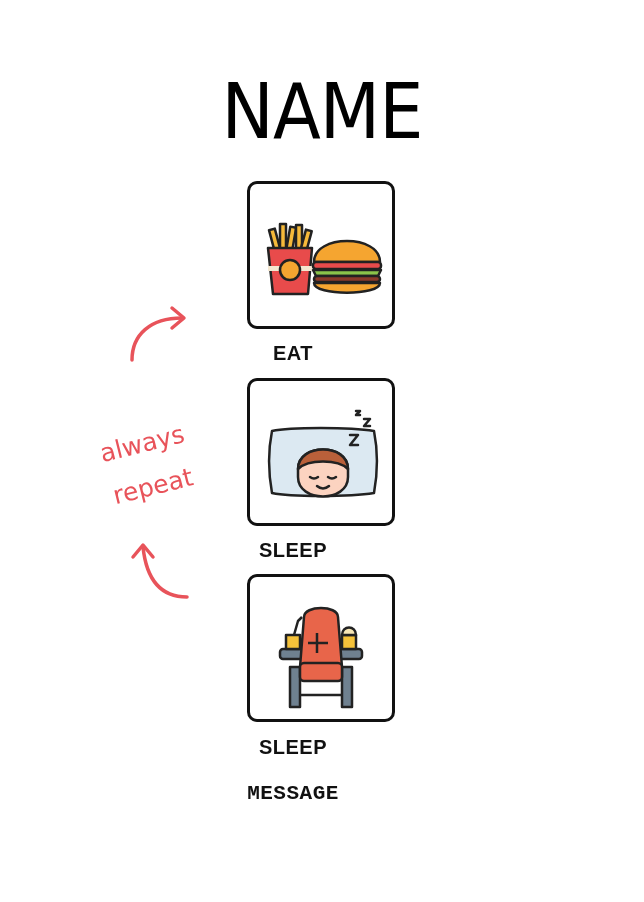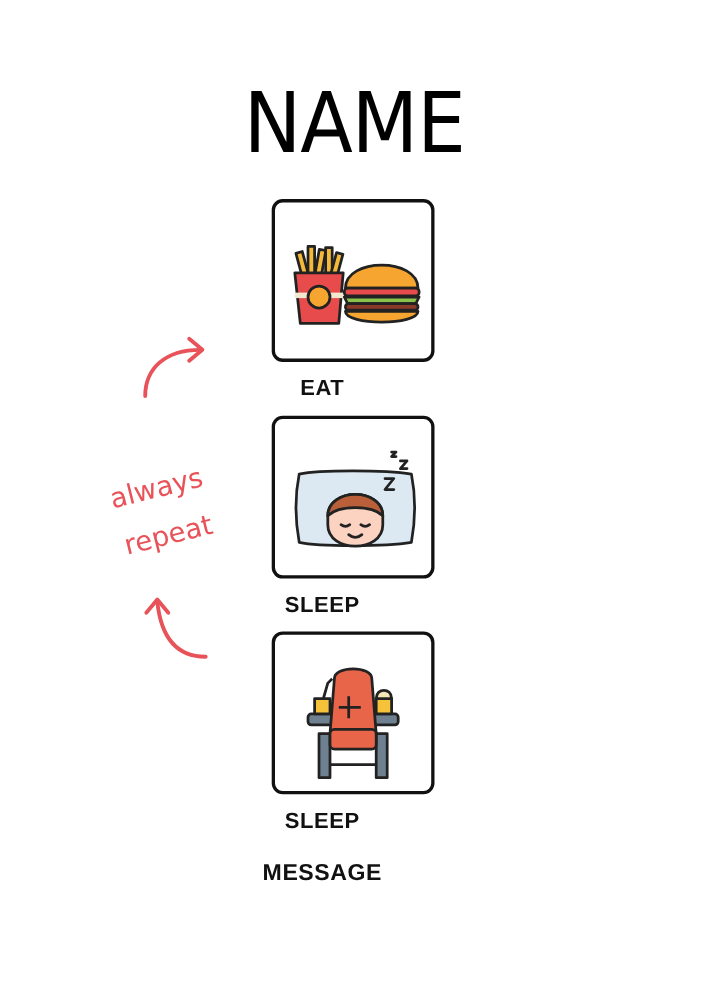--- a/index.html
+++ b/index.html
@@ -66,21 +66,21 @@
       <path d="M67 56 L67 76 M58 66 L78 66" fill="none"></path>
       <rect x="36" y="58" width="14" height="14" fill="#f5c23a"></rect>
       <path d="M44 58 L48 44 L52 40" fill="none"></path>
       <rect x="92" y="58" width="14" height="14" fill="#f5c23a"></rect>
       <path d="M92 58 C92 48 106 48 106 58 Z" fill="#f7e6b5"></path>
     </g>
   </svg>
 </div>
 <div class="label" style="top:736px;">SLEEP</div>
 
-<div class="label" style="top:782px;font-size:21px;">MESSAGE</div>
+<div class="label" style="top:782px;font-size:21px;font-family:Liberation Mono, monospace;">MESSAGE</div>
 
 <svg style="position:absolute;left:120px;top:300px;" width="80" height="70">
   <path d="M12 60 C12 35 30 18 62 18" fill="none" stroke="#e8535a" stroke-width="3.5" stroke-linecap="round"></path>
   <path d="M52 8 L64 18 L52 28" fill="none" stroke="#e8535a" stroke-width="3.5" stroke-linecap="round" stroke-linejoin="round"></path>
 </svg>
 <svg style="position:absolute;left:125px;top:535px;" width="80" height="70">
   <path d="M62 62 C40 62 22 50 18 12" fill="none" stroke="#e8535a" stroke-width="3.5" stroke-linecap="round"></path>
   <path d="M8 22 L18 10 L28 22" fill="none" stroke="#e8535a" stroke-width="3.5" stroke-linecap="round" stroke-linejoin="round"></path>
 </svg>
 <div class="note" style="left:97px;top:440px;">always</div>

